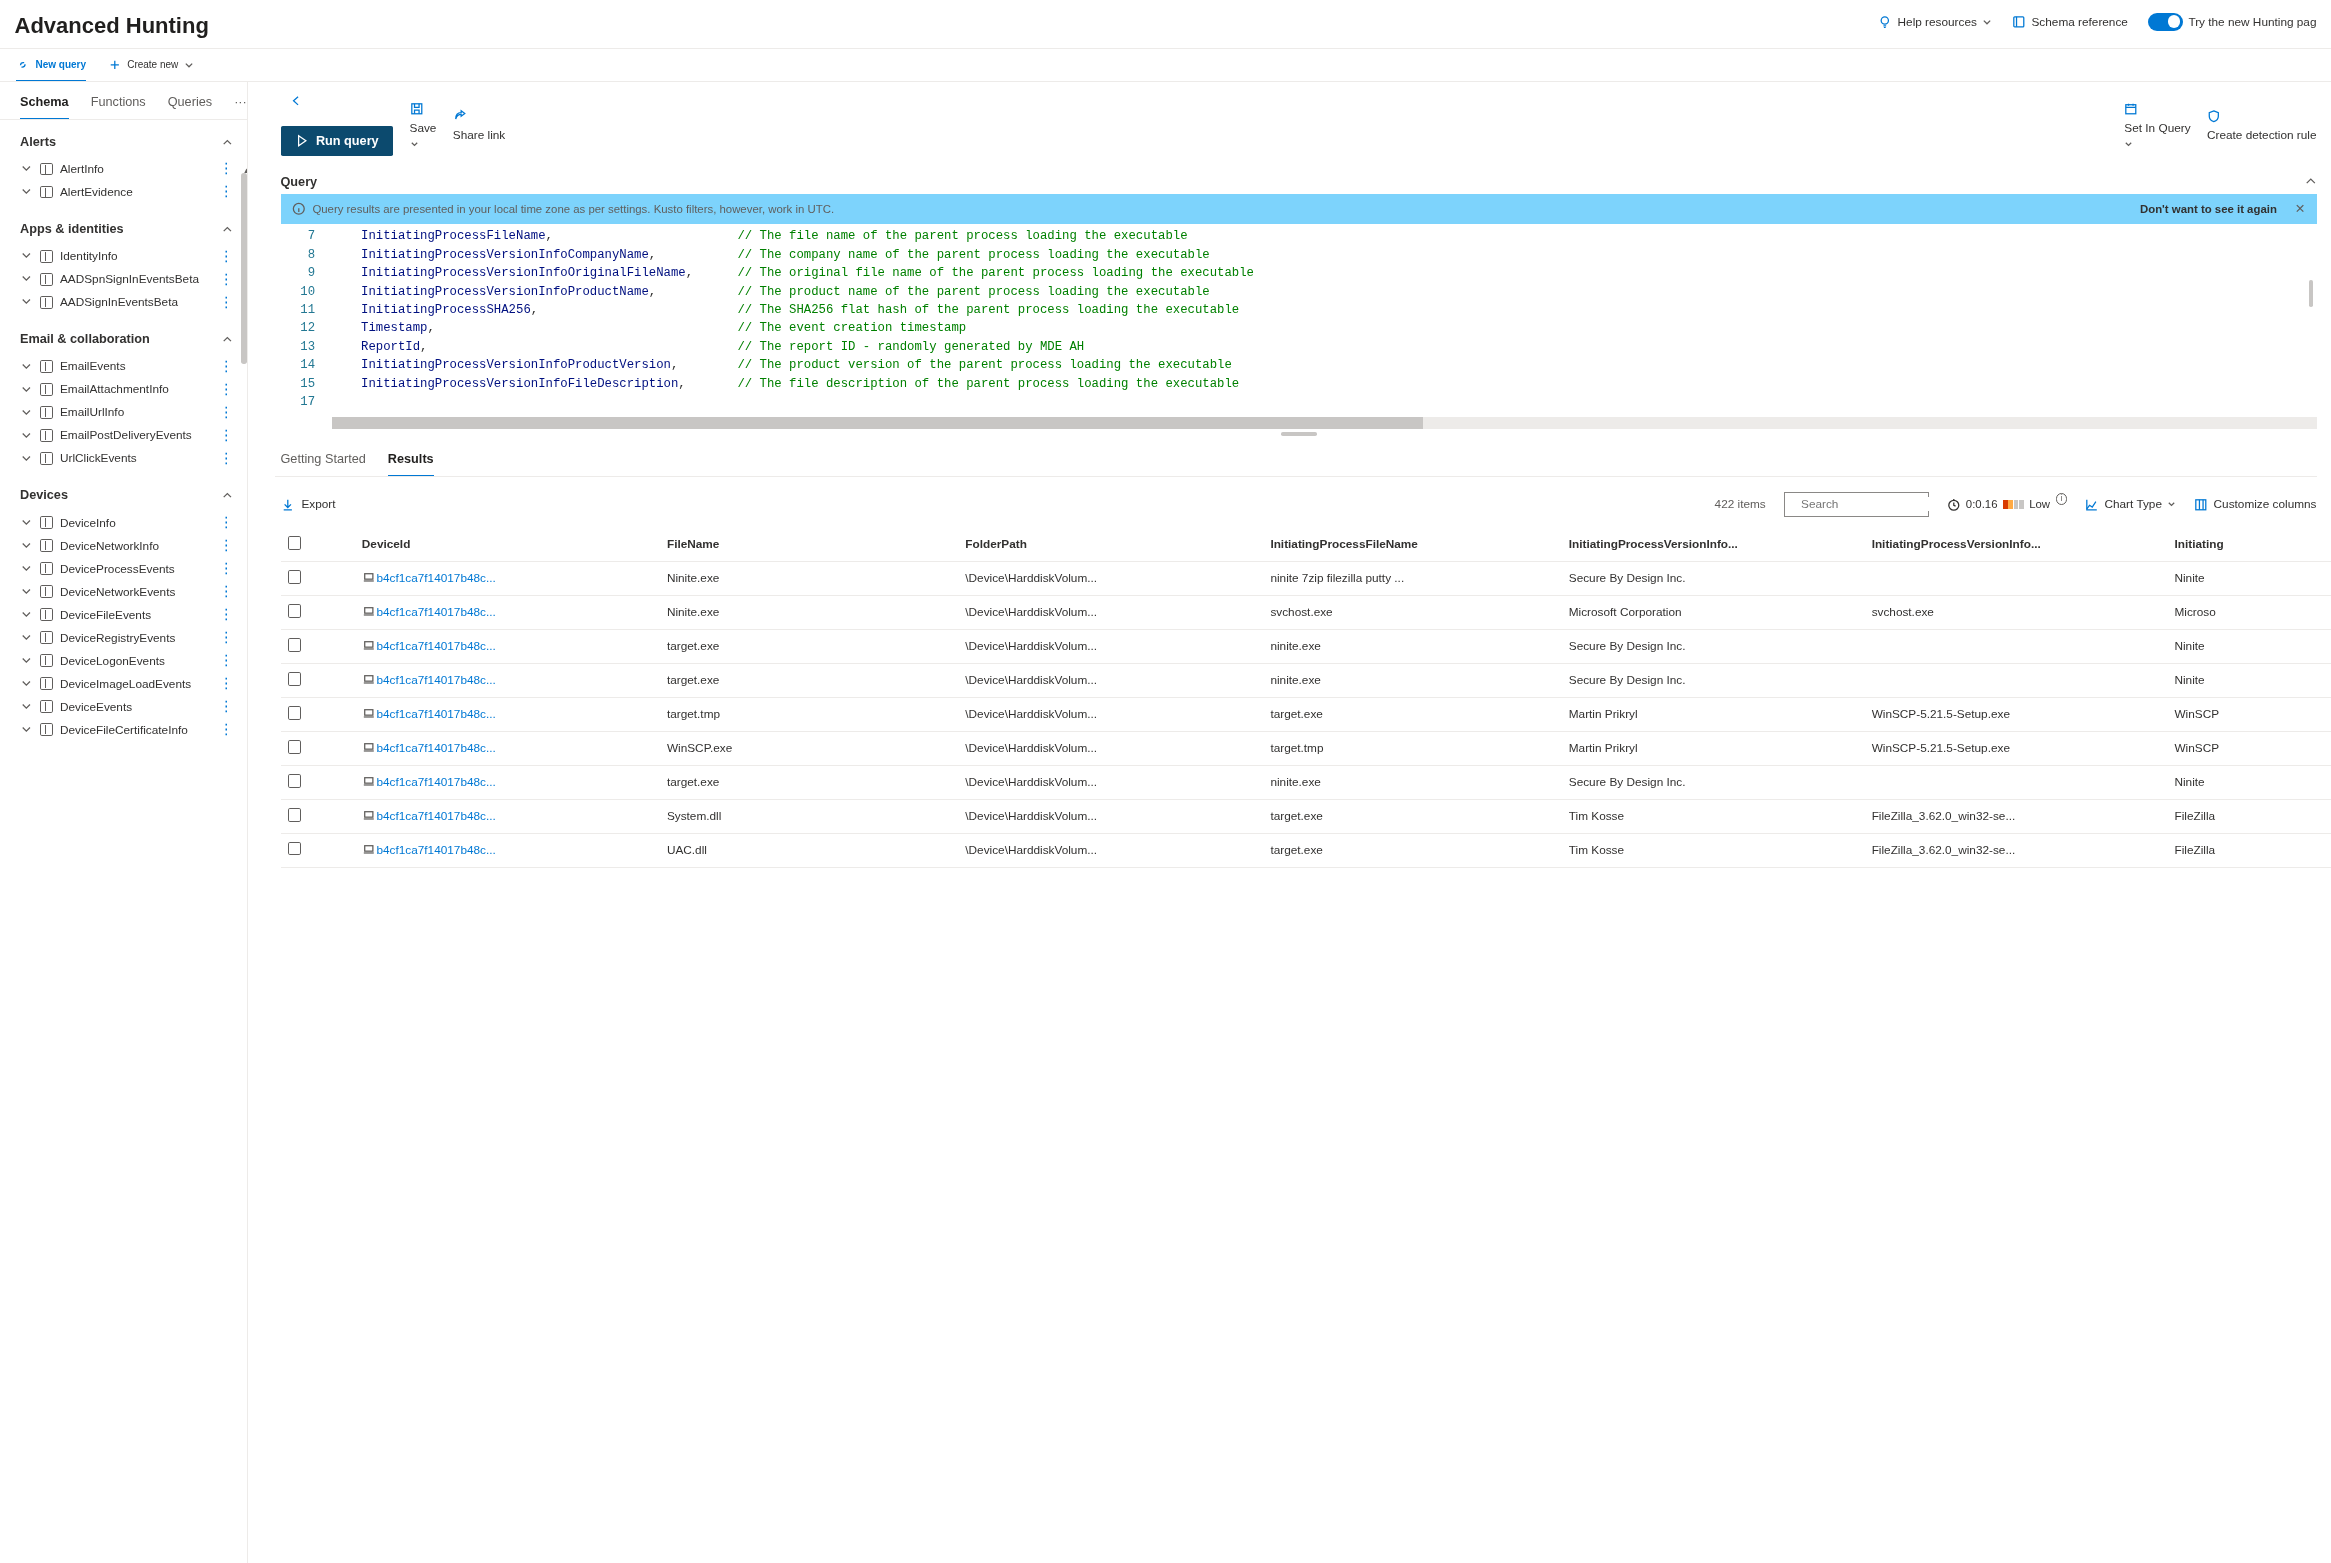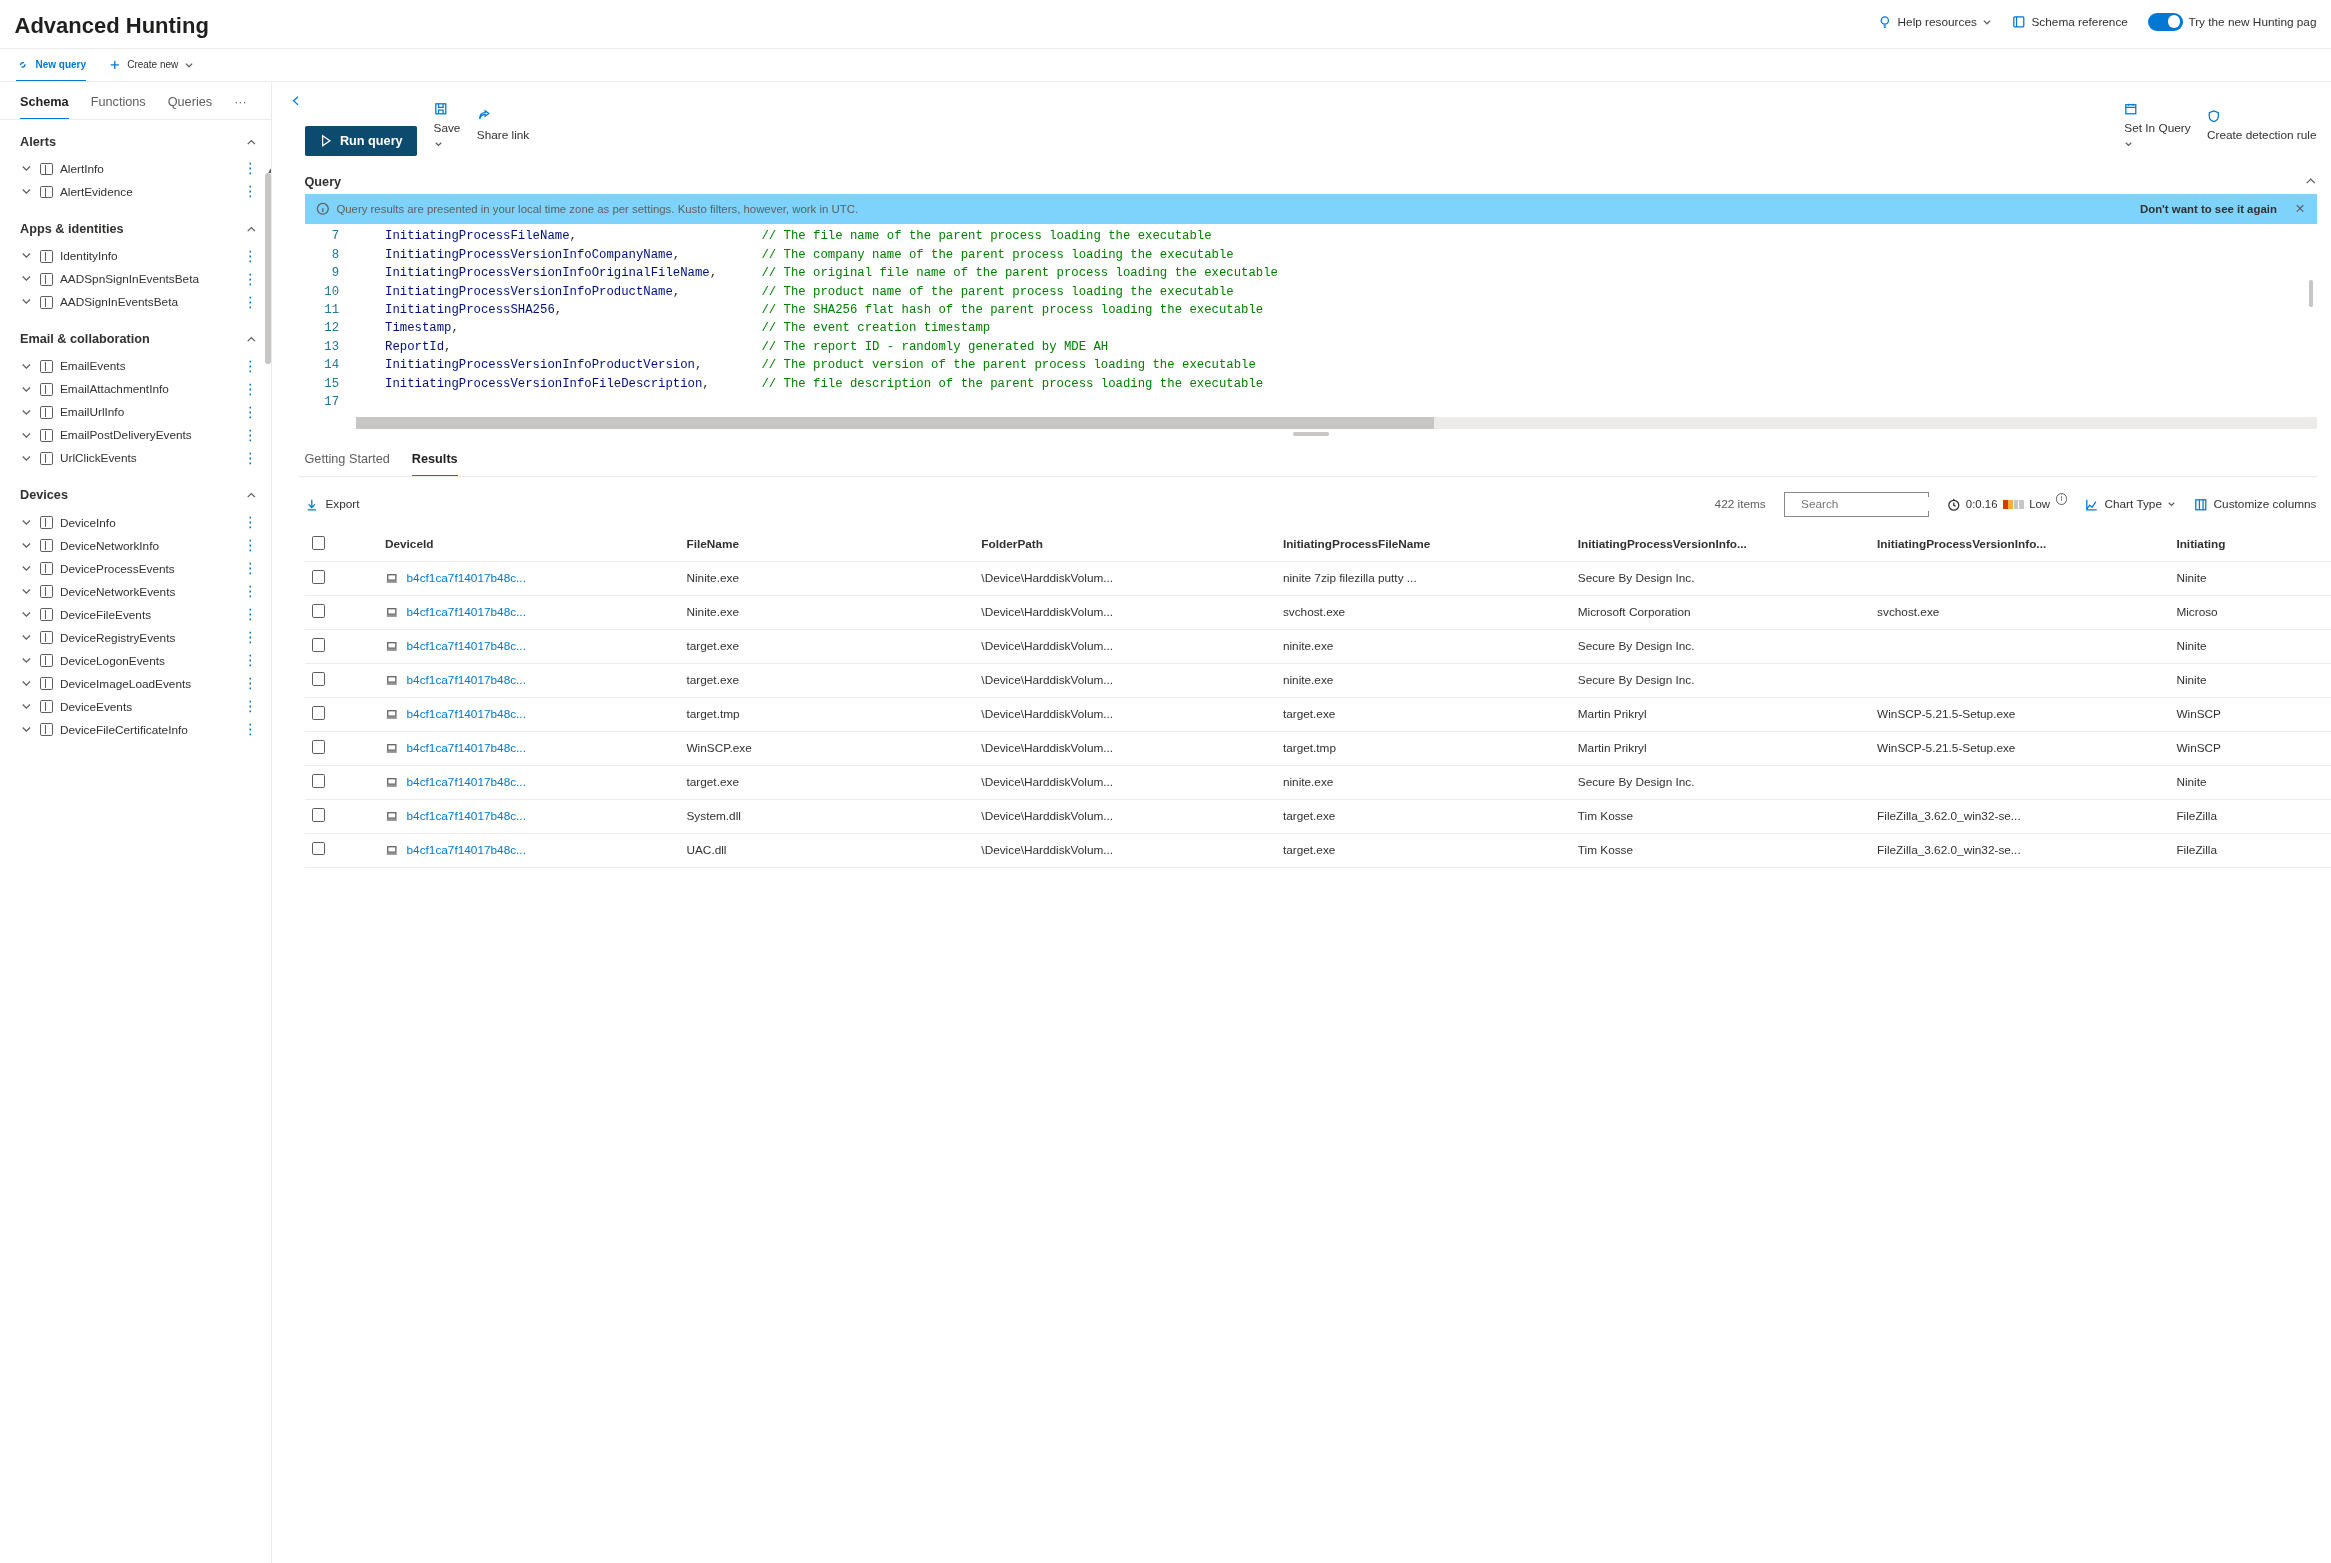--- a/index.html
+++ b/index.html
@@ -18,21 +18,21 @@
 
 .tabbar { display: flex; align-items: center; gap: 22px; padding: 9px 16.4px 0 16.4px; border-bottom: 0.9px solid #edebe9; }
 .tabbar-item { display: flex; align-items: center; gap: 5.5px; padding-bottom: 9px; cursor: pointer; color: #323130; font-size: 10px; }
 .tabbar-item.active { color: #0078d4; border-bottom: 1.8px solid #0078d4; font-weight: 600;}
 .tabbar-item svg { color: inherit; }
 
 
 .body { display: flex; flex: 1; overflow: hidden; position: relative; }
 
 
-.sidebar { width: 272px; border-right: 0.9px solid #edebe9; overflow-y: auto; position: relative; }
+.sidebar { width: 248px; border-right: 0.9px solid #edebe9; overflow-y: auto; position: relative; }
 .sb-tabs { display: flex; gap: 22px; padding: 12.7px 20px 0 20px; border-bottom: 0.9px solid #edebe9; }
 .sb-tab { padding-bottom: 9px; cursor: pointer; font-size: 12.7px; color: #605e5c; }
 .sb-tab.active { color: #201f1e; font-weight: 600; border-bottom: 1.8px solid #0078d4; }
 .sb-more { font-size: 12.7px; color: #605e5c; cursor:pointer; }
 .sb-section { padding: 11px 9px 3.6px 20px; }
 .sb-section-head { display:flex; justify-content:space-between; align-items:center; padding: 3.6px 5.5px 9px 0; font-weight:600; font-size:12.7px; cursor:pointer; }
 .sb-item { display:flex; align-items:center; justify-content:space-between; padding: 4.5px 5.5px 4.5px 0; cursor:pointer; }
 .sb-item-left { display:flex; align-items:center; gap:7.3px; }
 .sb-chev { width:12.7px; color:#605e5c; }
 .sb-ico { width:12.7px; height:12.7px; border:1.1px solid #605e5c; border-radius:1.8px; display:inline-block; position:relative; }
@@ -98,21 +98,21 @@
 th { font-weight:600; color:#323130; }
 .col-chk { width:33px; }
 .col-dev { width:136px; }
 .col-file { width:133px; }
 .col-folder { width:136px; }
 .col-init { width:133px; }
 .col-comp { width:135px; }
 .col-orig { width:135px; }
 .col-prod { width:73px; }
 .chk { width:13.6px; height:13.6px; border:0.9px solid #605e5c; border-radius:1.8px; display:inline-block; }
-.dev-cell { display:flex; align-items:flex-end; gap:8px; color:#0078d4; }
+.dev-cell { display:flex; align-items:flex-start; gap:1px; color:#0078d4; }
 .dev-cell svg { color:#605e5c; flex-shrink:0; }
 
 svg { width:13.6px; height:13.6px; fill:none; stroke:currentColor; stroke-width:1.4; }
 </style>
 </head>
 <body>
 
 <div class="page">
 
   <div class="header">

